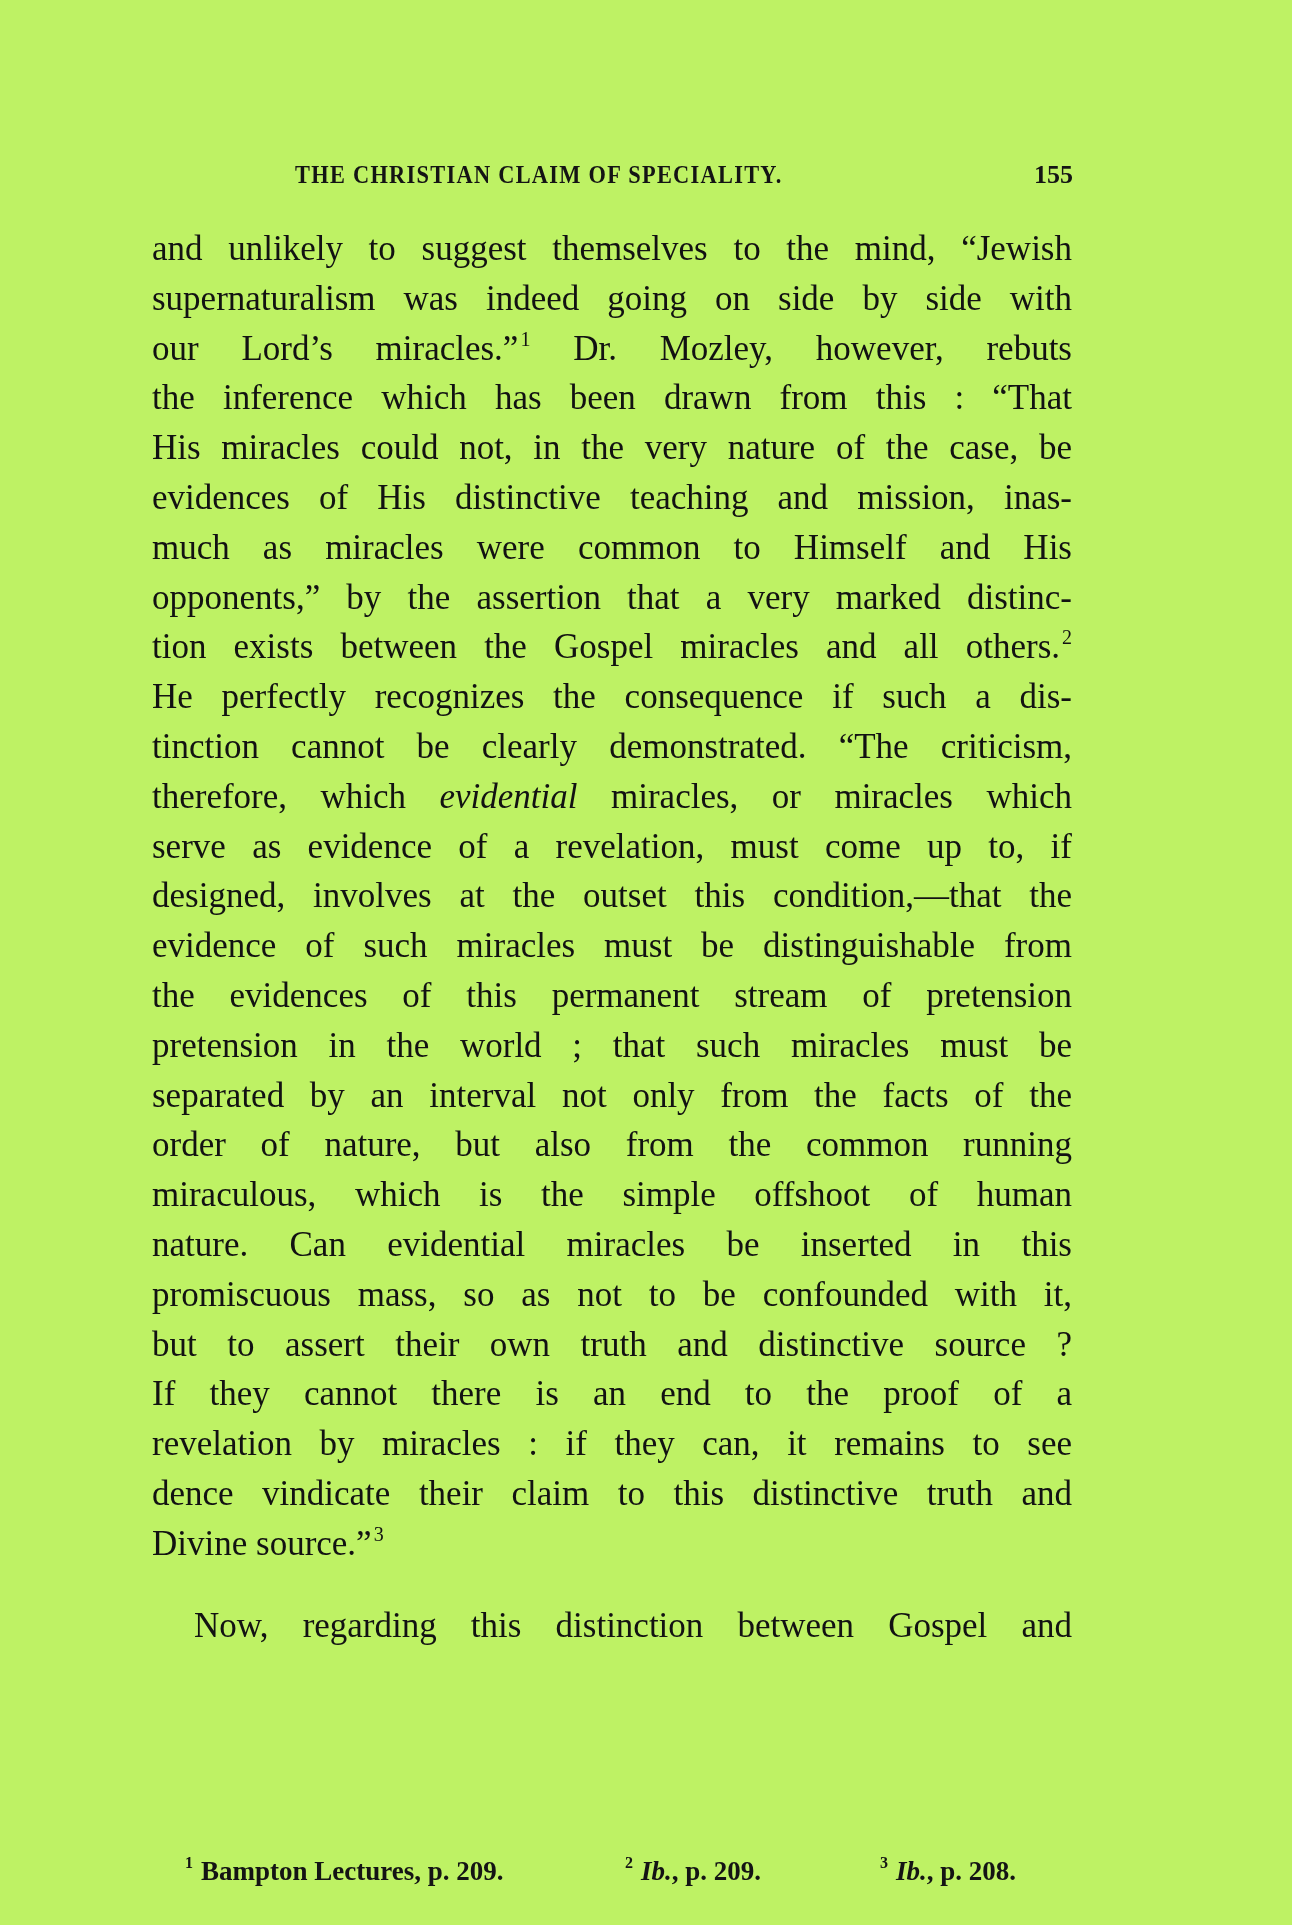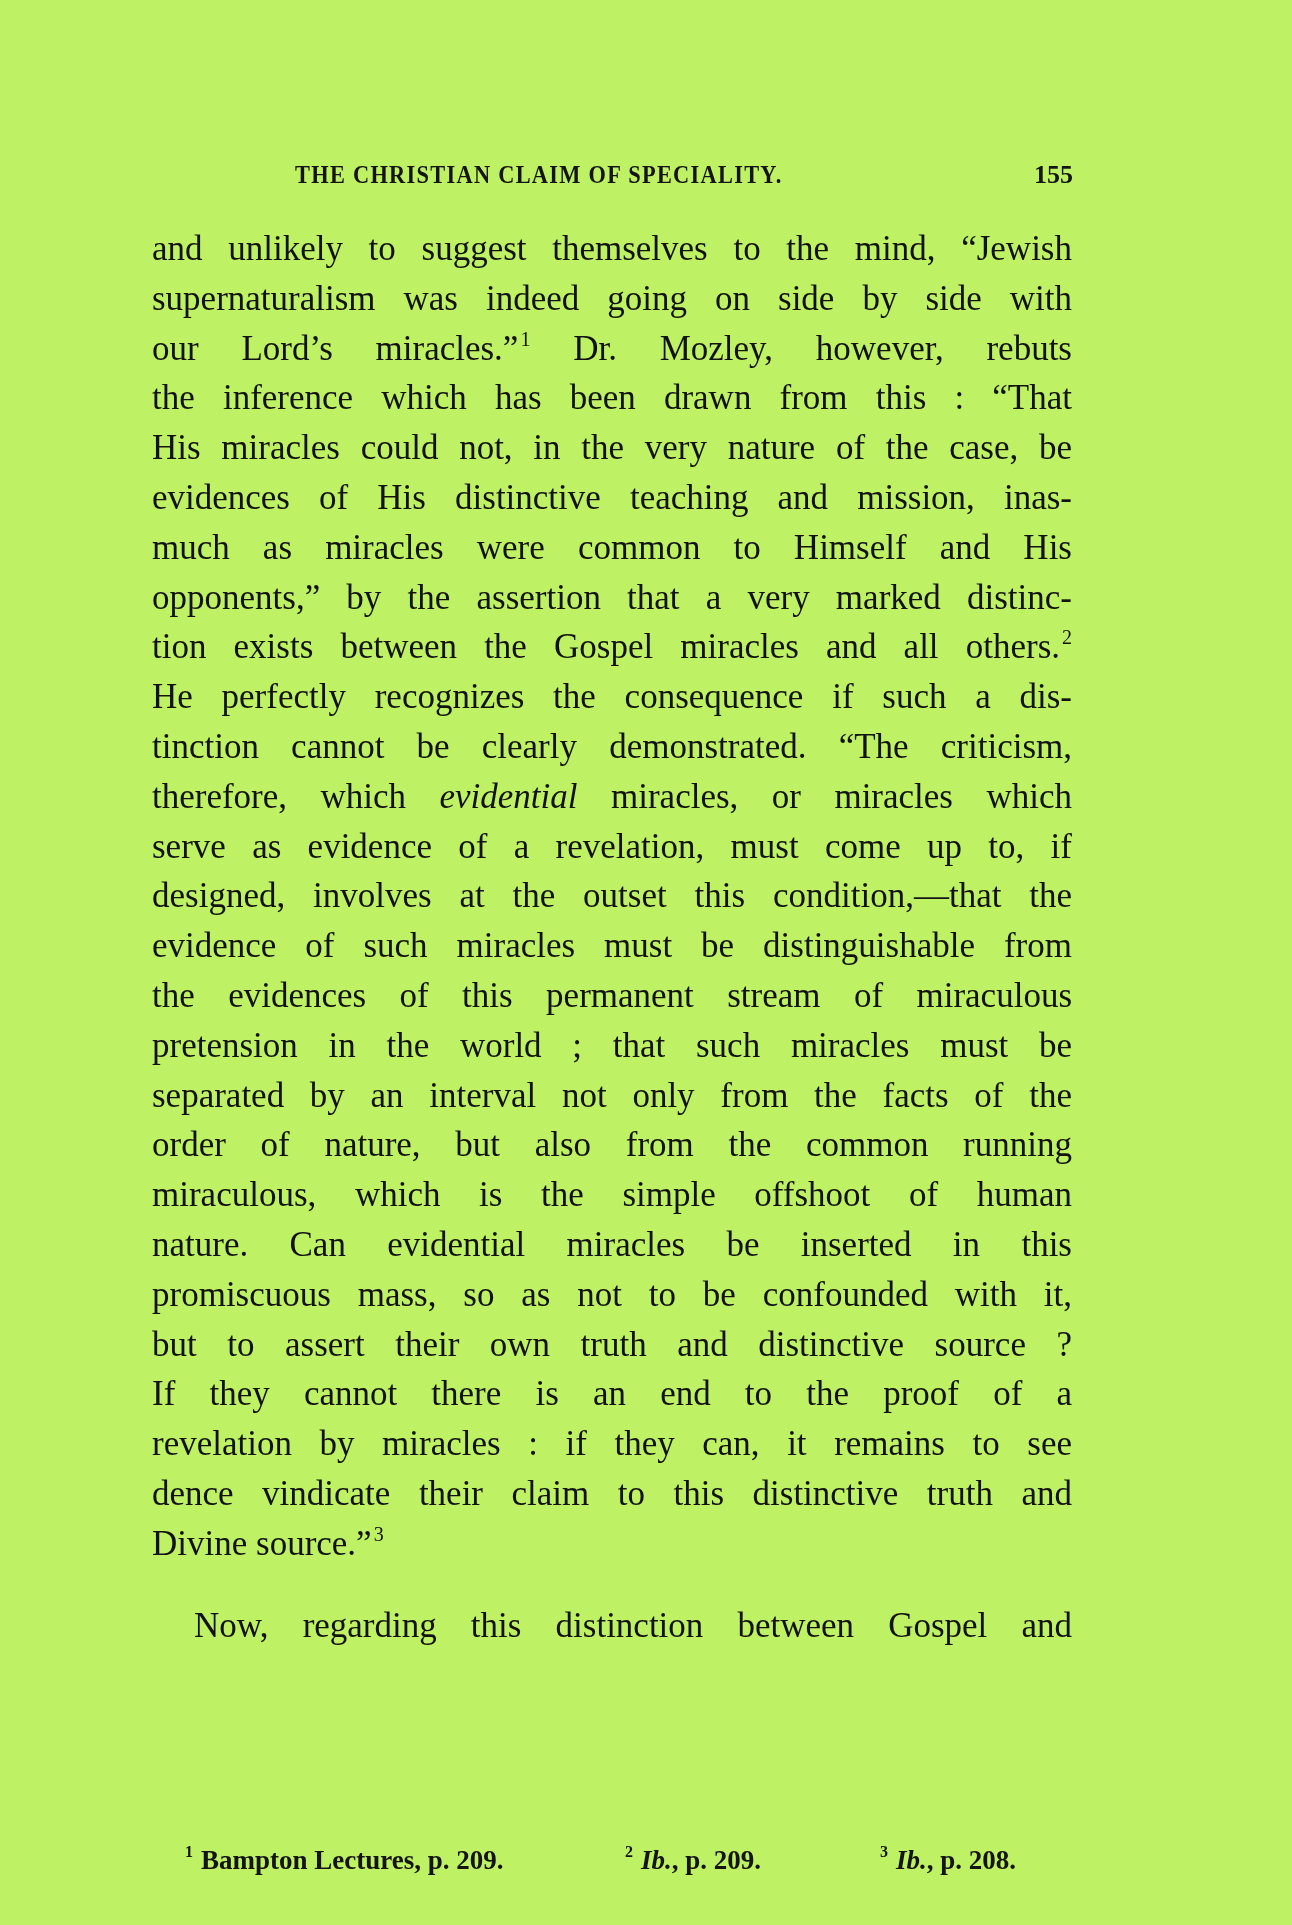--- a/index.html
+++ b/index.html
@@ -93,21 +93,21 @@
       width: 860px;
       height: 34px;
       font-family: "Liberation Serif", "DejaVu Serif", serif;
       font-weight: bold;
       font-size: 27px;
       line-height: 34px;
       color: #141414;
     }
     .footnote {
       position: absolute;
-      top: 5px;
+      top: 16px;
       white-space: nowrap;
     }
     .footnote .mark {
       font-size: 16px;
       vertical-align: 12px;
       line-height: 0;
       margin-right: 8px;
     }
     .fn1 { left: 0; }
     .fn2 { left: 440px; }
@@ -132,21 +132,21 @@
     <span class="line"><span>evidences of His distinctive teaching and mission, inas-</span></span>
     <span class="line"><span>much as miracles were common to Himself and His</span></span>
     <span class="line"><span>opponents,” by the assertion that a very marked distinc-</span></span>
     <span class="line"><span>tion exists between the Gospel miracles and all others.</span><sup class="fn">2</sup></span>
     <span class="line"><span>He perfectly recognizes the consequence if such a dis-</span></span>
     <span class="line"><span>tinction cannot be clearly demonstrated. “The criticism,</span></span>
     <span class="line"><span>therefore, which </span><em>evidential</em><span> miracles, or miracles which</span></span>
     <span class="line"><span>serve as evidence of a revelation, must come up to, if</span></span>
     <span class="line"><span>designed, involves at the outset this condition,—that the</span></span>
     <span class="line"><span>evidence of such miracles must be distinguishable from</span></span>
-    <span class="line"><span>the evidences of this permanent stream of miraculous</span></span>
+    <span class="line"><span>the evidences of this permanent stream of pretension</span></span>
     <span class="line"><span>pretension in the world ; that such miracles must be</span></span>
     <span class="line"><span>separated by an interval not only from the facts of the</span></span>
     <span class="line"><span>order of nature, but also from the common running</span></span>
     <span class="line"><span>miraculous, which is the simple offshoot of human</span></span>
     <span class="line"><span>nature. Can evidential miracles be inserted in this</span></span>
     <span class="line"><span>promiscuous mass, so as not to be confounded with it,</span></span>
     <span class="line"><span>but to assert their own truth and distinctive source ?</span></span>
     <span class="line"><span>If they cannot there is an end to the proof of a</span></span>
     <span class="line"><span>revelation by miracles : if they can, it remains to see</span></span>
     <span class="line"><span>dence vindicate their claim to this distinctive truth and</span></span>

